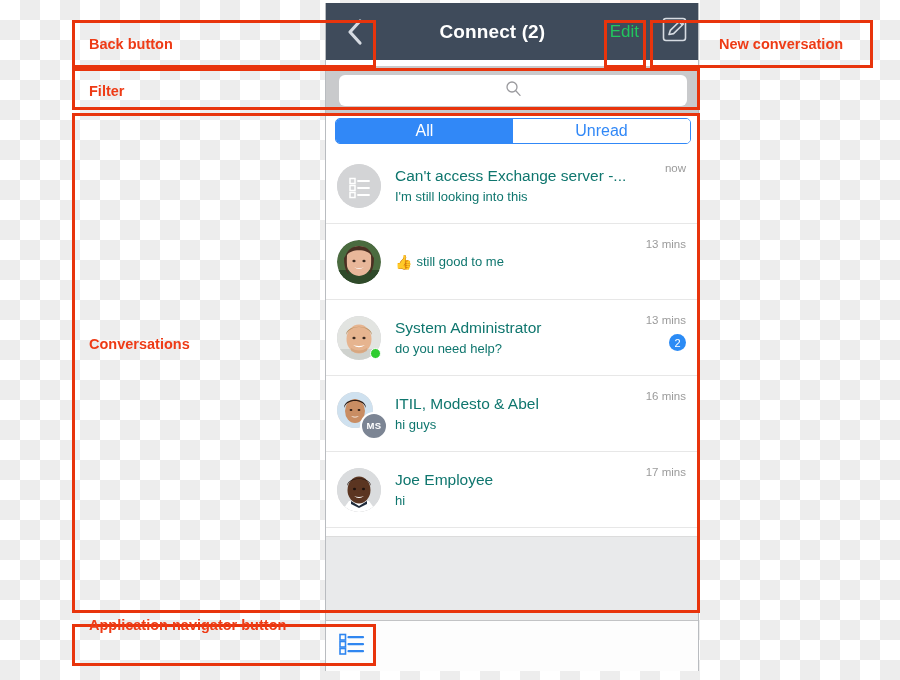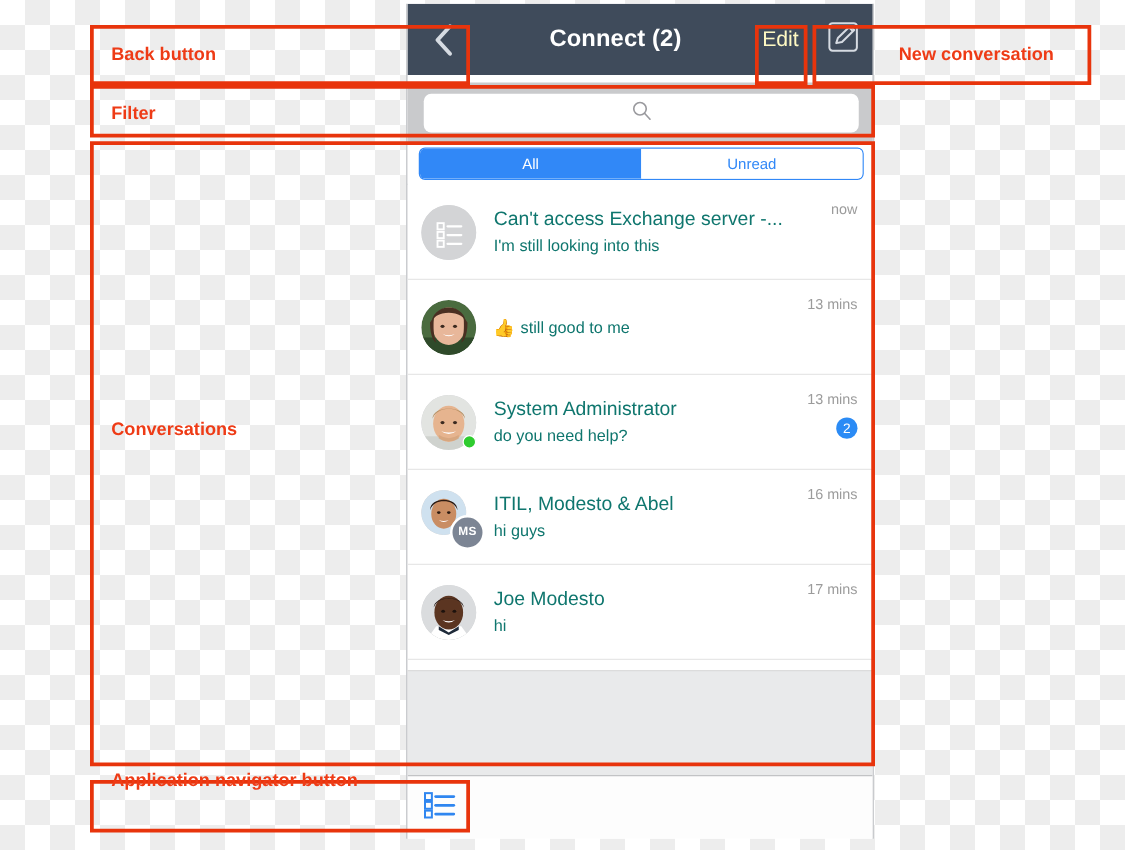--- a/index.html
+++ b/index.html
@@ -29,21 +29,21 @@
     background:#3f4b5b;box-sizing:border-box;
     display:flex;align-items:center;
   }
   .nav-back{width:58px;height:63px;display:flex;align-items:center;justify-content:center;}
   .nav-back svg{display:block;}
   .nav-title{
     flex:1;text-align:center;color:#ffffff;
     font-size:19px;font-weight:bold;letter-spacing:.1px;
   }
   .nav-edit{
-    color:#fef9c3;font-size:17px;padding:0 9px;
+    color:#22c55e;font-size:17px;padding:0 9px;
     height:63px;display:flex;align-items:center;
   }
   .nav-compose{
     width:52px;height:63px;display:flex;align-items:center;justify-content:center;
   }
 
   
   .filter-bar{
     position:absolute;left:0;top:63px;width:374px;height:49px;
     background:#c9cacc;box-sizing:border-box;
@@ -63,21 +63,21 @@
     position:absolute;left:0;top:112px;width:374px;height:32px;
     background:#ffffff;box-sizing:border-box;
     display:flex;align-items:center;justify-content:center;
   }
   .seg{
     width:356px;height:26px;border:1px solid #3188f7;border-radius:5px;
     display:flex;overflow:hidden;box-sizing:border-box;
   }
   .seg > div{
     flex:1;display:flex;align-items:center;justify-content:center;
-    font-size:12px;box-sizing:border-box;
+    font-size:16px;box-sizing:border-box;
   }
   .seg .on{background:#3188f7;color:#ffffff;}
   .seg .off{background:#ffffff;color:#3188f7;}
 
   
   .list{
     position:absolute;left:0;top:145px;width:374px;height:388px;
     background:#ffffff;box-sizing:border-box;overflow:hidden;
   }
   .row{
@@ -333,21 +333,21 @@
               <path d="M10 18 C10 8 34 8 34 18 C32 13 28 11 22 11 C16 11 12 13 10 18 Z" fill="#241712"></path>
               <ellipse cx="17.5" cy="21" rx="1.5" ry="1.2" fill="#1d120d"></ellipse>
               <ellipse cx="26.5" cy="21" rx="1.5" ry="1.2" fill="#1d120d"></ellipse>
               <path d="M17 28 Q22 32 27 28 Q22 30 17 28 Z" fill="#ffffff"></path>
               <path d="M14 33 L22 38 L30 33 L30 36 L22 40 L14 36 Z" fill="#1f2b3a"></path>
             </g>
           </svg>
         </div>
       </div>
       <div class="txt">
-        <div class="name">Joe Modesto</div>
+        <div class="name">Joe Employee</div>
         <div class="snippet">
           <span>hi</span>
         </div>
       </div>
       <div class="meta">
         <div class="time">17 mins</div>
       </div>
     </div>
 
   </div>

